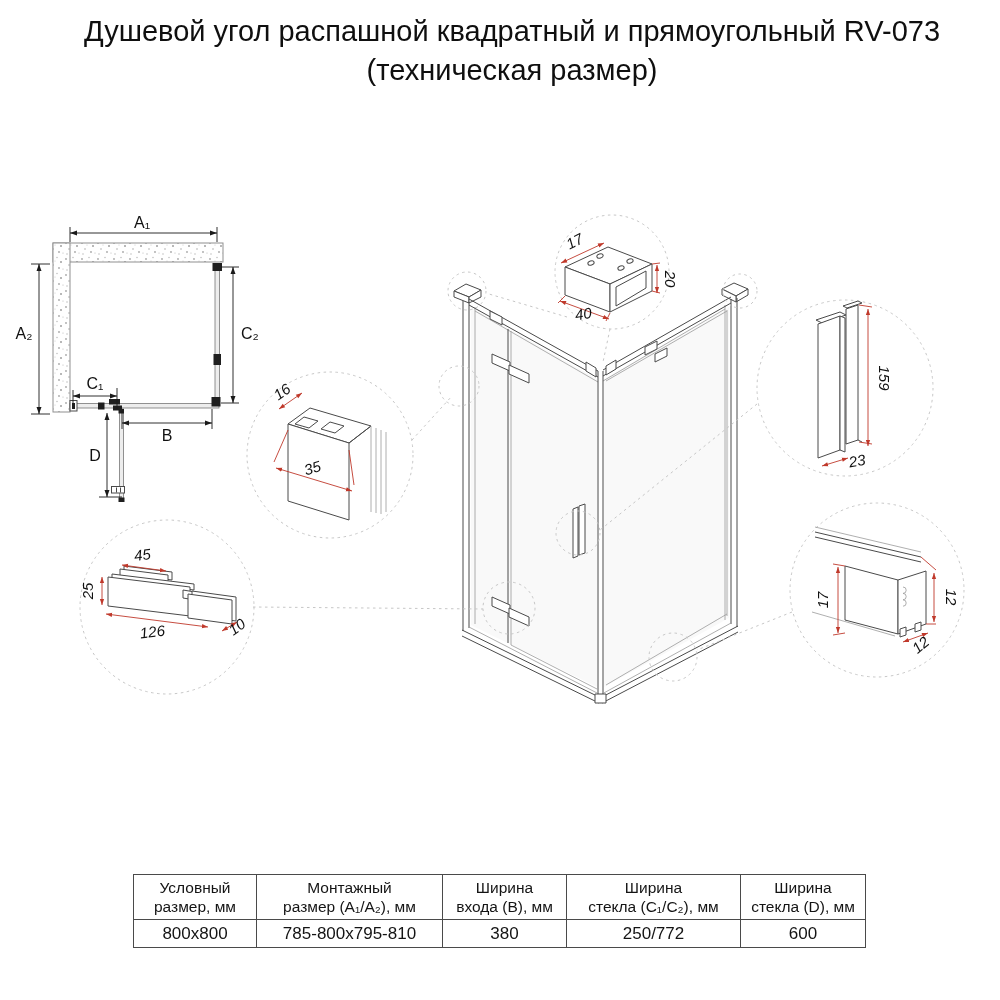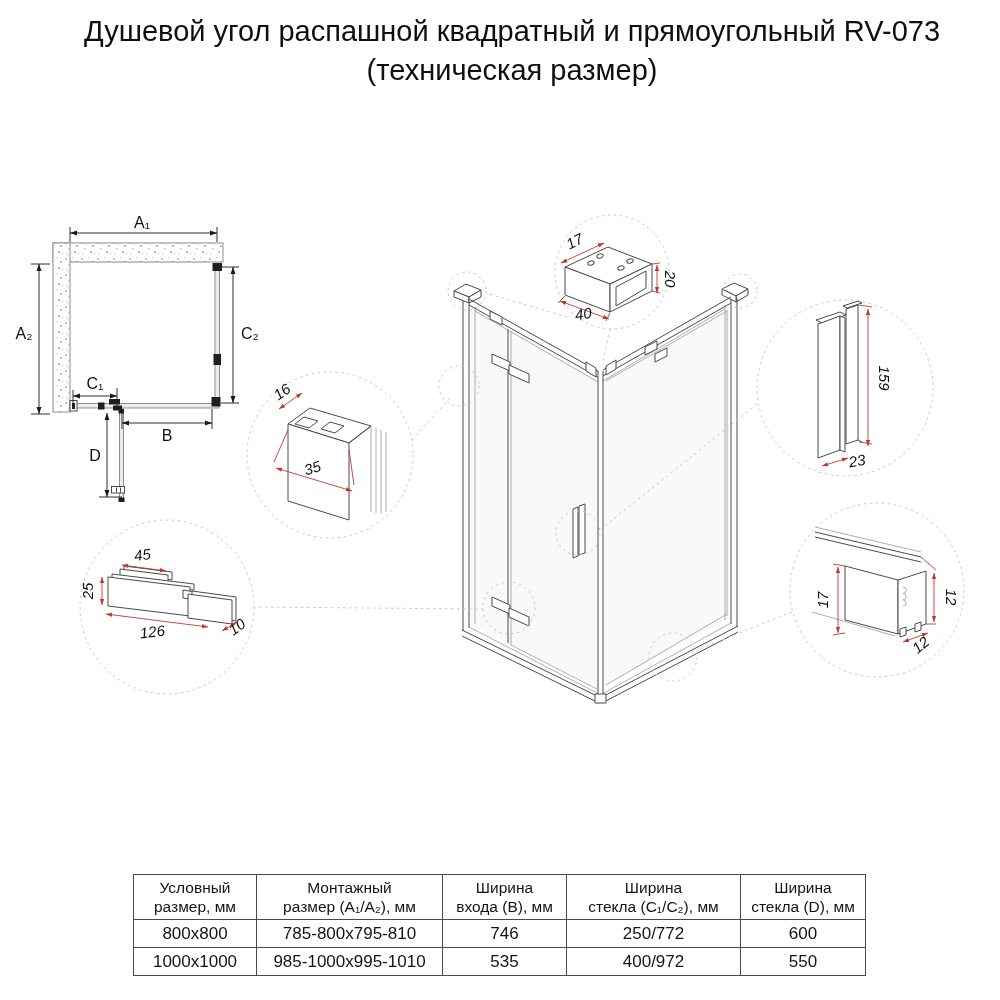--- a/index.html
+++ b/index.html
@@ -323,27 +323,20 @@
         <th>Ширина
 стекла (C₁/C₂), мм</th>
         <th>Ширина
 стекла (D), мм</th>
       </tr>
     </thead>
     <tbody>
       <tr>
         <td>800x800</td>
         <td>785-800x795-810</td>
-        <td>746</td>
+        <td>380</td>
         <td>250/772</td>
         <td>600</td>
       </tr>
-      <tr>
-        <td>1000x1000</td>
-        <td>985-1000x995-1010</td>
-        <td>535</td>
-        <td>400/972</td>
-        <td>550</td>
-      </tr>
     </tbody>
   </table>
 
 </div>
 
 </body></html>

